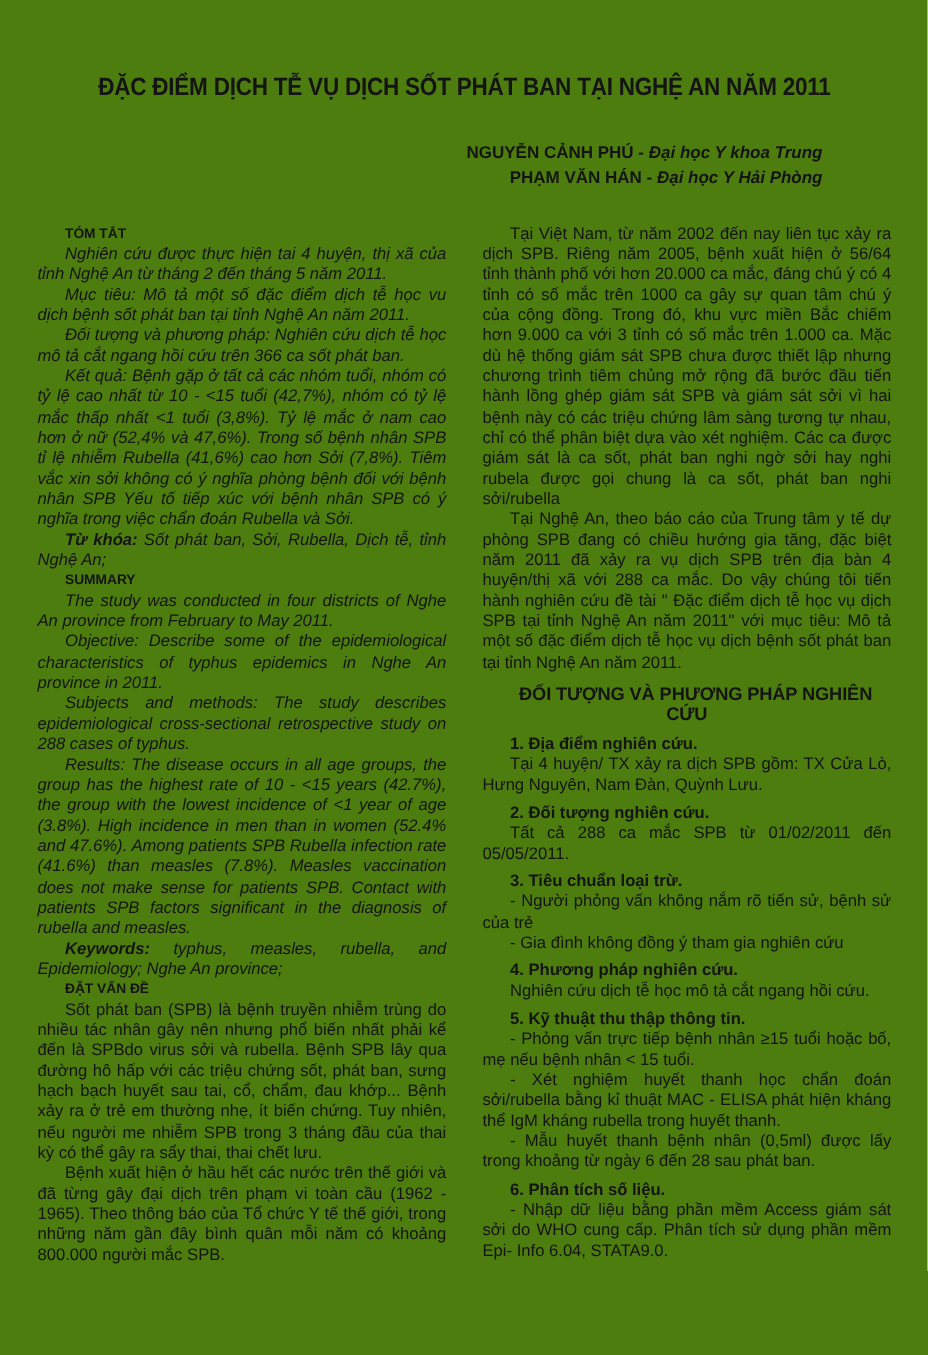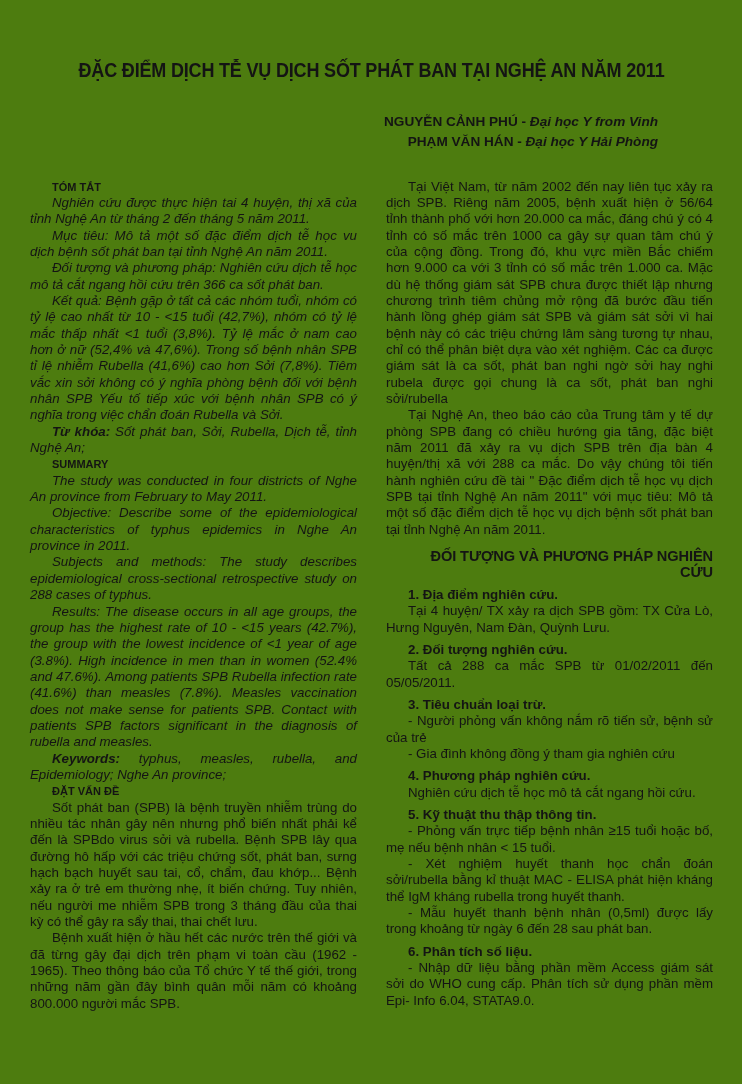--- a/index.html
+++ b/index.html
@@ -44,36 +44,36 @@
   .col p { margin:0; text-indent:22px; }
   .run-h { font-weight:700; font-size:11px; font-style:normal; }
   .it { font-style:italic; }
   .kw-label { font-weight:700; }
   .big-h {
     font-weight:700;
     font-size:14.6px;
     margin-top:10px !important;
     margin-bottom:4px !important;
     text-indent:14px !important;
-    text-align:right;
+    text-align:center;
     letter-spacing:-0.1px;
   }
   .num-h { font-weight:700; margin-top:6px !important; }
 </style>
 </head>
 <body>
 
 <div class="page">
 
   <div class="title-wrap">
     <h1 class="title">ĐẶC ĐIỂM DỊCH TỄ VỤ DỊCH SỐT PHÁT BAN TẠI NGHỆ AN NĂM 2011</h1>
   </div>
 
   <div class="authors">
-    <div><span>NGUYỄN CẢNH PHÚ</span><span> - </span><span class="aff">Đại học Y from Vinh</span></div>
+    <div><span>NGUYỄN CẢNH PHÚ</span><span> - </span><span class="aff">Đại học Y khoa Trung</span></div>
     <div><span>PHẠM VĂN HÁN</span><span> - </span><span class="aff">Đại học Y Hải Phòng</span></div>
   </div>
 
   <div class="columns">
 
     <div class="col">
       <p class="run-h">TÓM TẮT</p>
       <p class="it">Nghiên cứu được thực hiện tai 4 huyện, thị xã của tỉnh Nghệ An từ tháng 2 đến tháng 5 năm 2011.</p>
       <p class="it">Mục tiêu: Mô tả một số đặc điểm dịch tễ học vu dịch bệnh sốt phát ban tại tỉnh Nghệ An năm 2011.</p>
       <p class="it">Đối tượng và phương pháp: Nghiên cứu dịch tễ học mô tả cắt ngang hồi cứu trên 366 ca sốt phát ban.</p>

